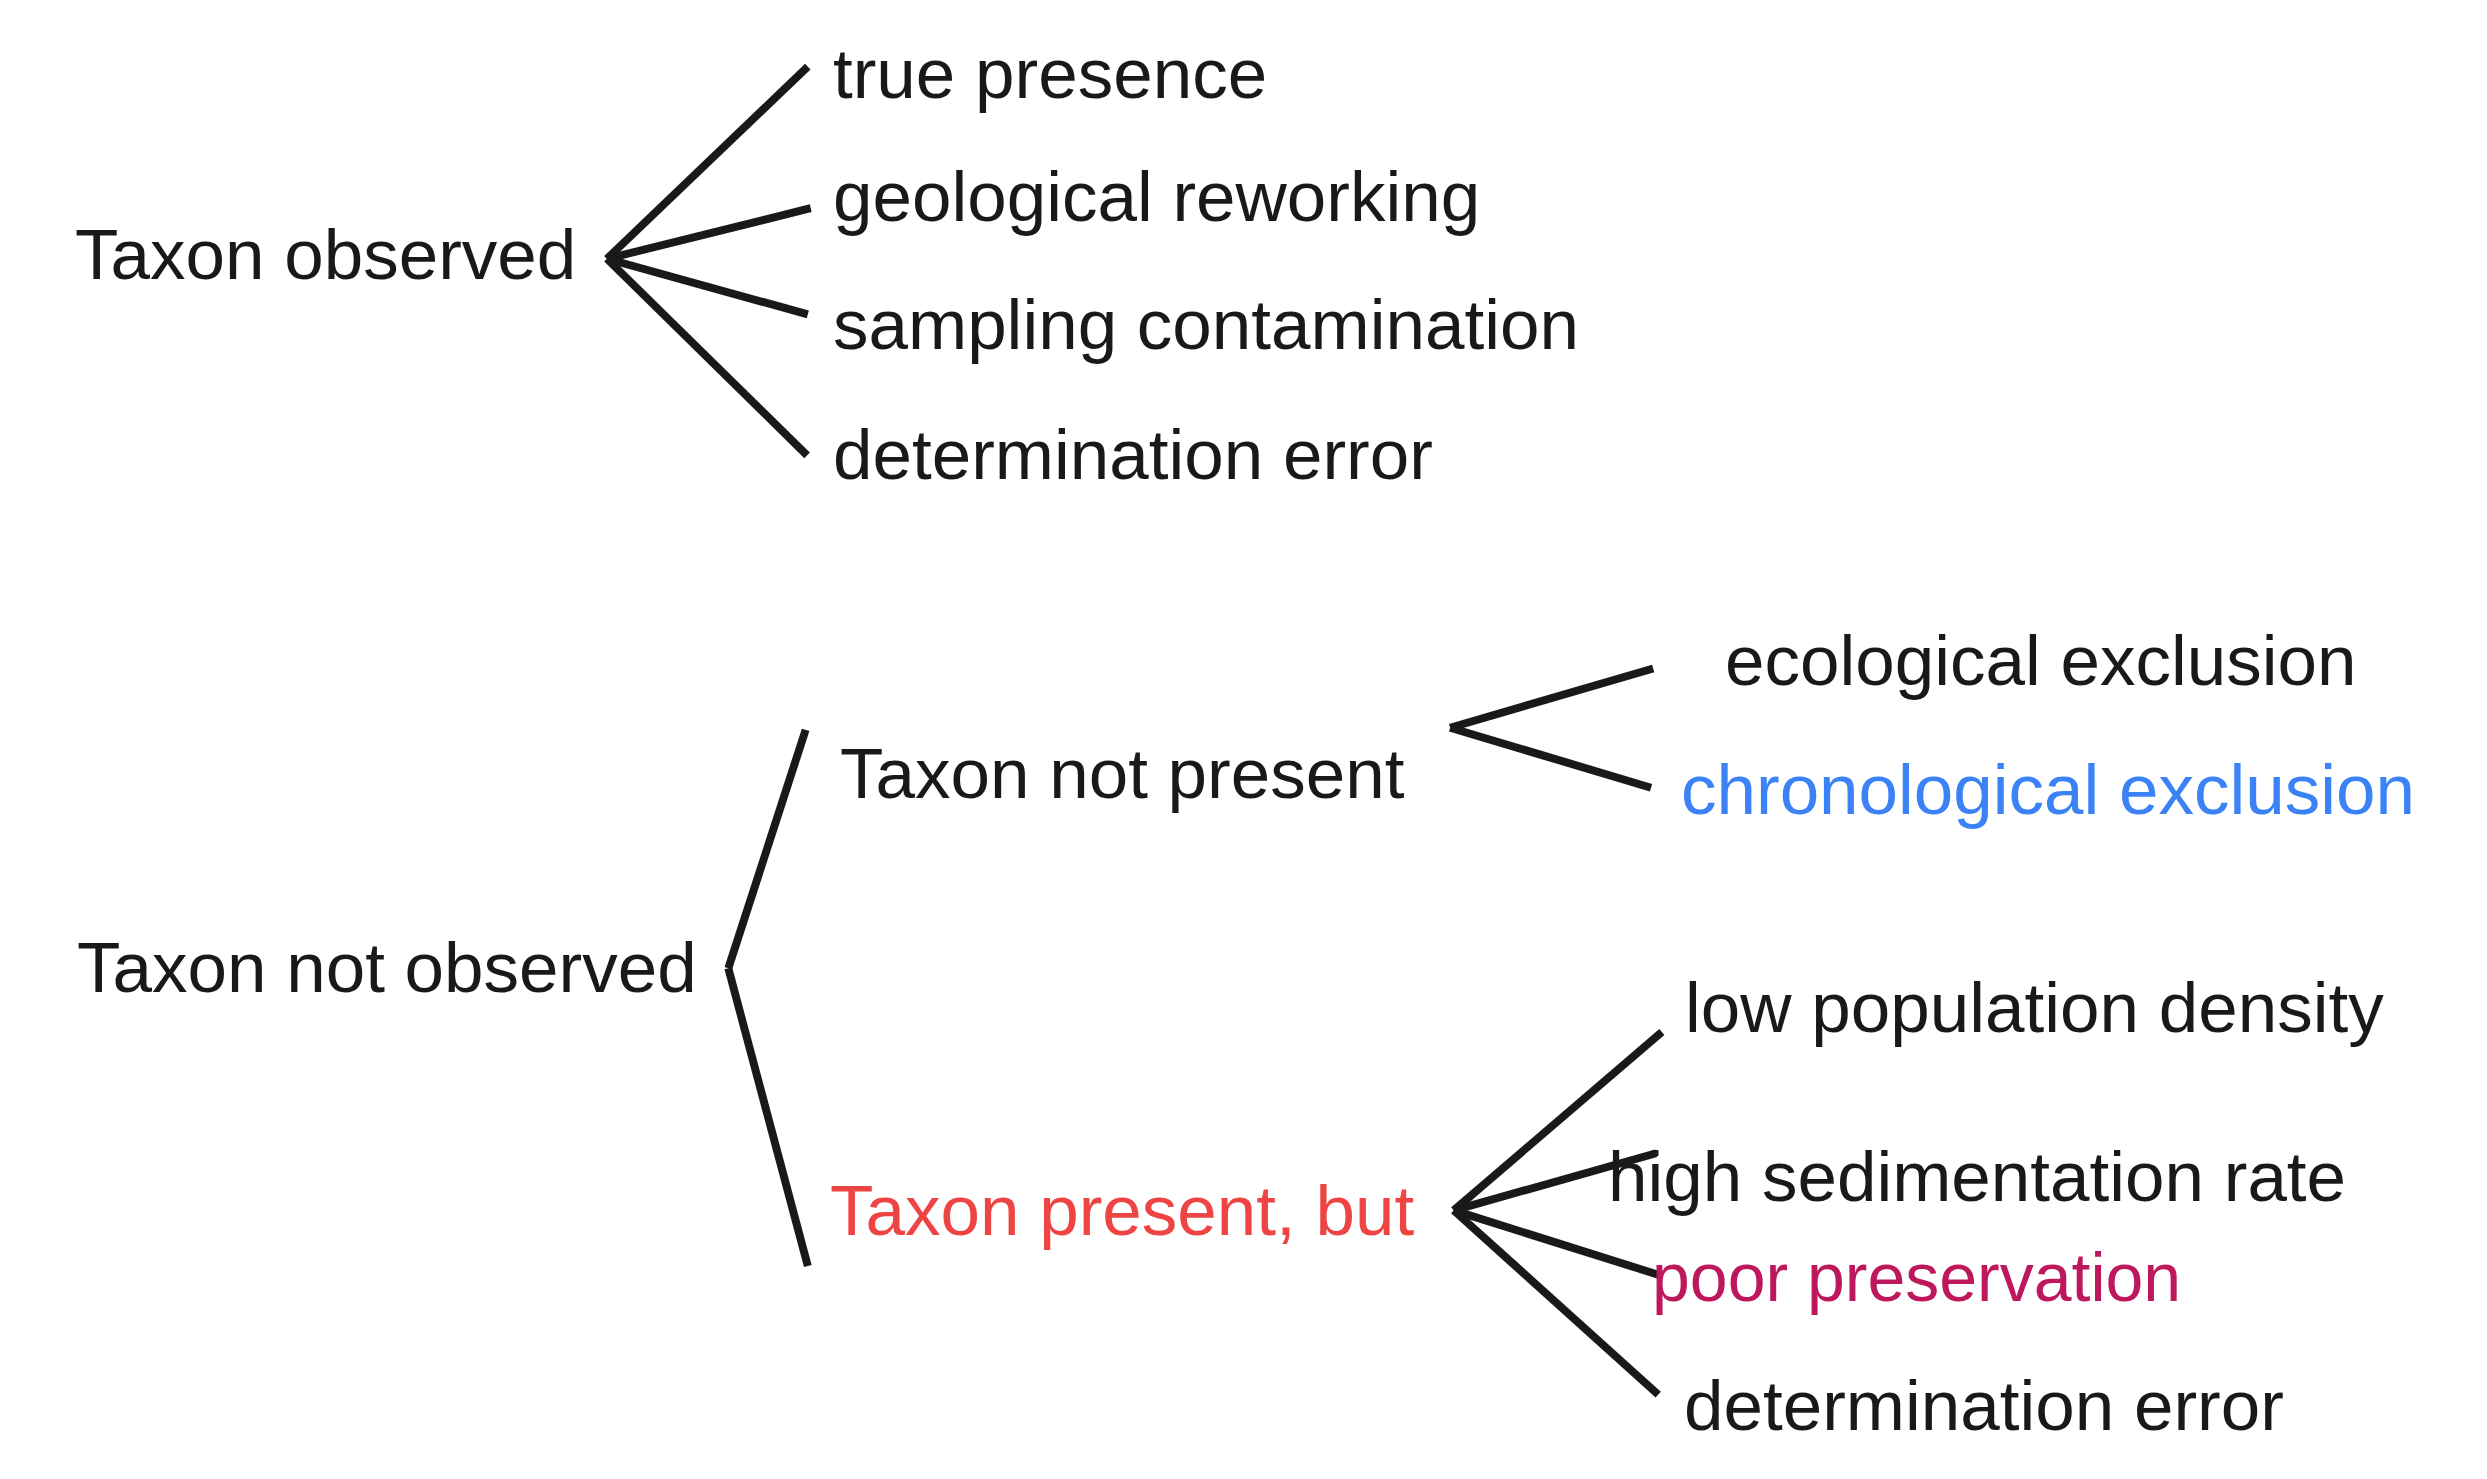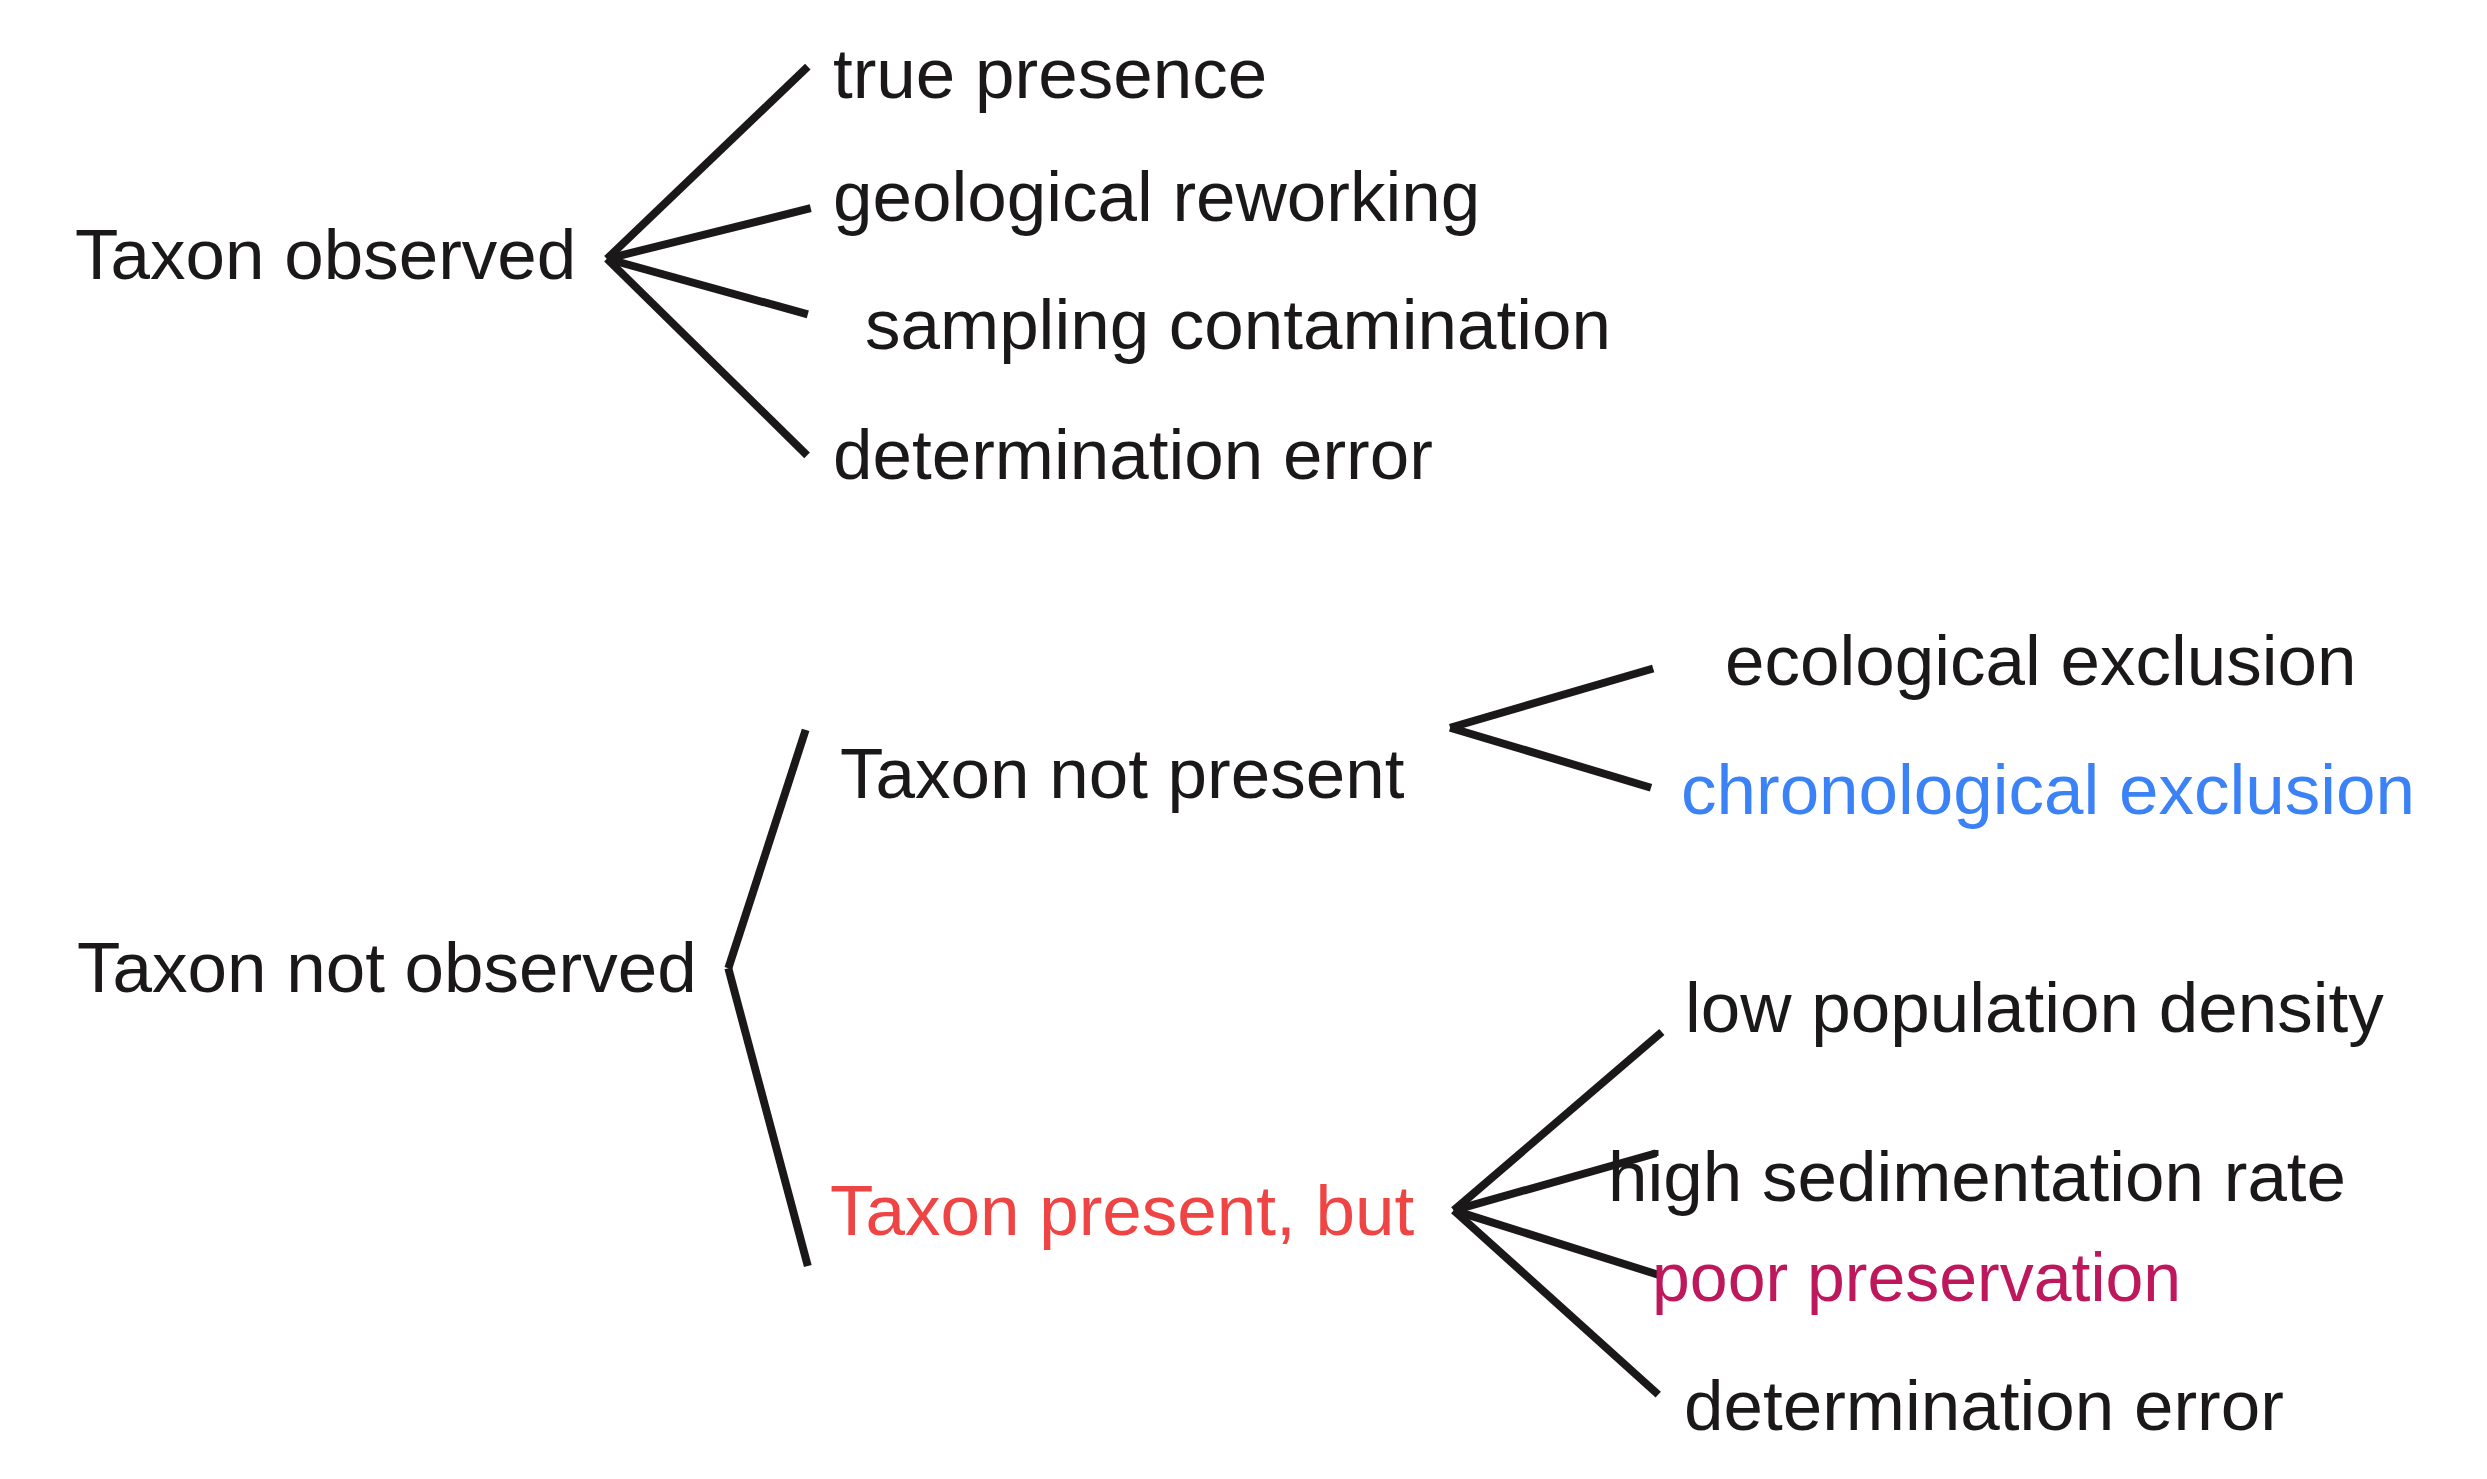--- a/index.html
+++ b/index.html
@@ -46,21 +46,21 @@
       <line x1="2007" y1="1007" x2="2285" y2="1090" stroke="#1b1819" stroke-width="11" stroke-linecap="butt"></line>
       <line x1="2012" y1="1675" x2="2300" y2="1428" stroke="#1b1819" stroke-width="11" stroke-linecap="butt"></line>
       <line x1="2012" y1="1675" x2="2292" y2="1596" stroke="#1b1819" stroke-width="11" stroke-linecap="butt"></line>
       <line x1="2012" y1="1675" x2="2295" y2="1764" stroke="#1b1819" stroke-width="11" stroke-linecap="butt"></line>
       <line x1="2012" y1="1675" x2="2295" y2="1930" stroke="#1b1819" stroke-width="11" stroke-linecap="butt"></line>
     </svg>
   <div id="labels">
       <div class="node-label" style="left: 75px; top: 257px; font-size: 71px; color: rgb(27, 24, 25);">Taxon observed</div>
       <div class="node-label" style="left: 833px; top: 64px; font-size: 71px; color: rgb(27, 24, 25); margin-top: 12px;">true presence</div>
       <div class="node-label" style="left: 833px; top: 199px; font-size: 71px; color: rgb(27, 24, 25);">geological reworking</div>
-      <div class="node-label" style="left: 833px; top: 327px; font-size: 71px; color: rgb(27, 24, 25); margin-left: 32px;">sampling contamination</div>
+      <div class="node-label" style="left: 833px; top: 327px; font-size: 71px; color: rgb(27, 24, 25);">sampling contamination</div>
       <div class="node-label" style="left: 833px; top: 457px; font-size: 71px; color: rgb(27, 24, 25);">determination error</div>
       <div class="node-label" style="left: 77px; top: 970px; font-size: 71px; color: rgb(27, 24, 25);">Taxon not observed</div>
       <div class="node-label" style="left: 840px; top: 728px; font-size: 71px; color: rgb(27, 24, 25); margin-top: 48px;">Taxon not present</div>
       <div class="node-label" style="left: 1725px; top: 663px; font-size: 71px; color: rgb(27, 24, 25);">ecological exclusion</div>
       <div class="node-label" style="left: 1681px; top: 792px; font-size: 71px; color: #3b82f6;">chronological exclusion</div>
       <div class="node-label" style="left: 830px; top: 1213px; font-size: 71px; color: #ef4444;">Taxon present, but</div>
       <div class="node-label" style="left: 1685px; top: 1010px; font-size: 71px; color: rgb(27, 24, 25);">low population density</div>
       <div class="node-label" style="left: 1608px; top: 1147px; font-size: 71px; color: rgb(27, 24, 25); margin-top: 32px;">high sedimentation rate</div>
       <div class="node-label" style="left: 1652px; top: 1280px; font-size: 68px; color: #be185d;">poor preservation</div>
       <div class="node-label" style="left: 1684px; top: 1408px; font-size: 71px; color: rgb(27, 24, 25);">determination error</div>

